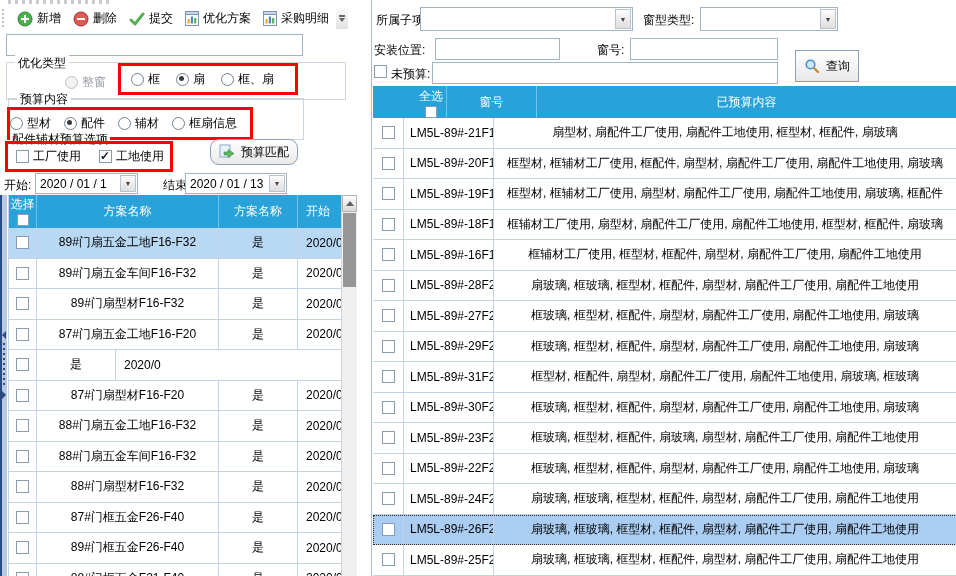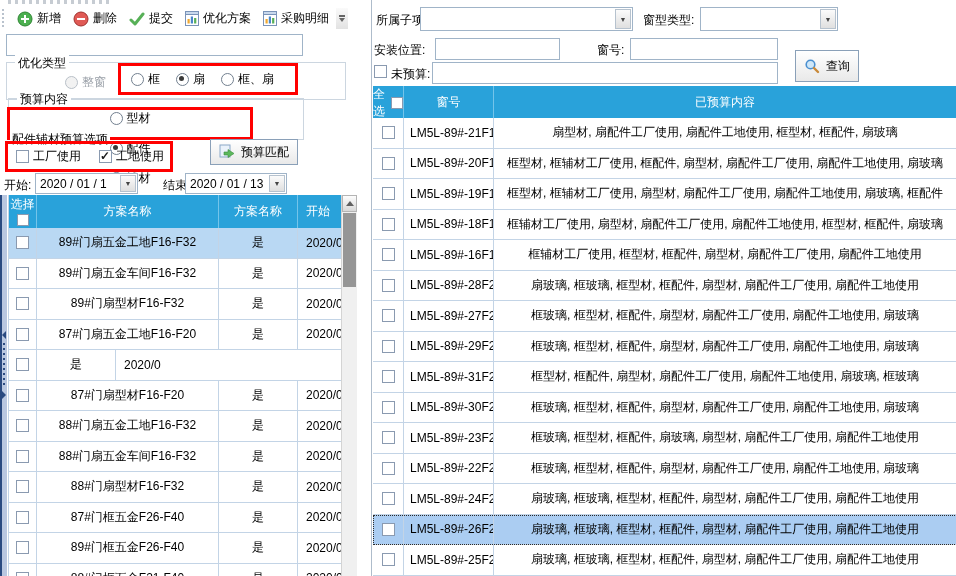--- a/index.html
+++ b/index.html
@@ -67,21 +67,21 @@
       display:flex;align-items:center;justify-content:center;}
   .sb-up b{width:0;height:0;border-left:4px solid transparent;border-right:4px solid transparent;border-bottom:5px solid #606060;}
   .sb-thumb{position:absolute;left:1px;right:1px;top:18px;height:74px;background:#969696;}
   
   .rpanel{position:absolute;left:371px;top:0;width:585px;height:576px;background:#fff;border-left:1px solid #aebccb;box-sizing:border-box;}
   .rpanel .flabel{position:absolute;white-space:nowrap;}
   
   .rtable{position:absolute;left:1px;top:86px;width:584px;height:490px;overflow:hidden;background:#fff;}
   .rt-header{height:32px;background:#29a2da;color:#fff;display:flex;box-sizing:border-box;}
   .rt-header .hc{border-right:1px solid #74c4ea;display:flex;align-items:center;justify-content:center;box-sizing:border-box;}
-  .rhc1{width:31px;flex-direction:row;justify-content:flex-start;padding-top:1px;gap:1px;}
+  .rhc1{width:31px;flex-direction:column;justify-content:flex-start;padding-top:1px;gap:1px;margin-left:43px;}
   .rhc2{width:90px;} .rhc3{flex:1;}
   .rrow{display:flex;height:30.53px;border-bottom:1px solid #c3d4e6;box-sizing:border-box;background:#fff;}
   .rrow.selected{background:#abcdf2;outline:1px dotted #2a2a2a;outline-offset:-1px;}
   .rc{border-right:1px solid #c3d4e6;display:flex;align-items:center;box-sizing:border-box;overflow:hidden;white-space:nowrap;}
   .rc.rc1{width:31px;justify-content:center;}
   .rc.rc2{width:90px;padding-left:6px;}
   .rc.rc3{flex:1;justify-content:center;}
   
   .icn{flex:none;display:inline-flex;}
 </style>
@@ -172,21 +172,21 @@
     </div>
     <div class="opt">
       <span class="radio"></span>
       <span>框、扇</span>
     </div>
   </div>
 
   <div class="group" style="left:8px;top:98px;width:296px;height:42px;">
     <span class="legend">预算内容</span>
   </div>
-  <div class="redbox" style="left:7px;top:107px;width:246px;height:33px;gap:13px;padding:0 0;flex-direction:column;">
+  <div class="redbox" style="left:7px;top:107px;width:246px;height:33px;gap:13px;padding:0 0;">
     <div class="opt">
       <span class="radio"></span>
       <span>型材</span>
     </div>
     <div class="opt">
       <span class="radio on"></span>
       <span>配件</span>
     </div>
     <div class="opt">
       <span class="radio"></span>
@@ -202,21 +202,21 @@
   <div class="redbox" style="left:5px;top:141px;width:168px;height:31px;gap:18px;padding:0 8px;">
     <div class="opt">
       <span class="cb"></span>
       <span>工厂使用</span>
     </div>
     <div class="opt">
       <span class="cb on"></span>
       <span>工地使用</span>
     </div>
   </div>
-  <div class="btn3d" style="left:210px;top:139px;width:88px;height:26px;">
+  <div class="btn3d" style="left:210px;top:139px;width:88px;height:26px;border-radius:9px;">
     <span class="icn">
       <svg width="16" height="16">
           <rect x="1" y="1" width="10" height="12" fill="#eaf2fb" stroke="#8aa8c8"></rect>
           <path d="M5 8 L9 8 L9 5.5 L15 9.5 L9 13.5 L9 11 L5 11 Z" fill="#5cb85c" stroke="#3e8e41" stroke-width="0.6"></path>
         </svg>
     </span>
     <span>预算匹配</span>
   </div>
 
   <span class="lbl" style="position:absolute;left:4px;top:177px;">开始:</span>

